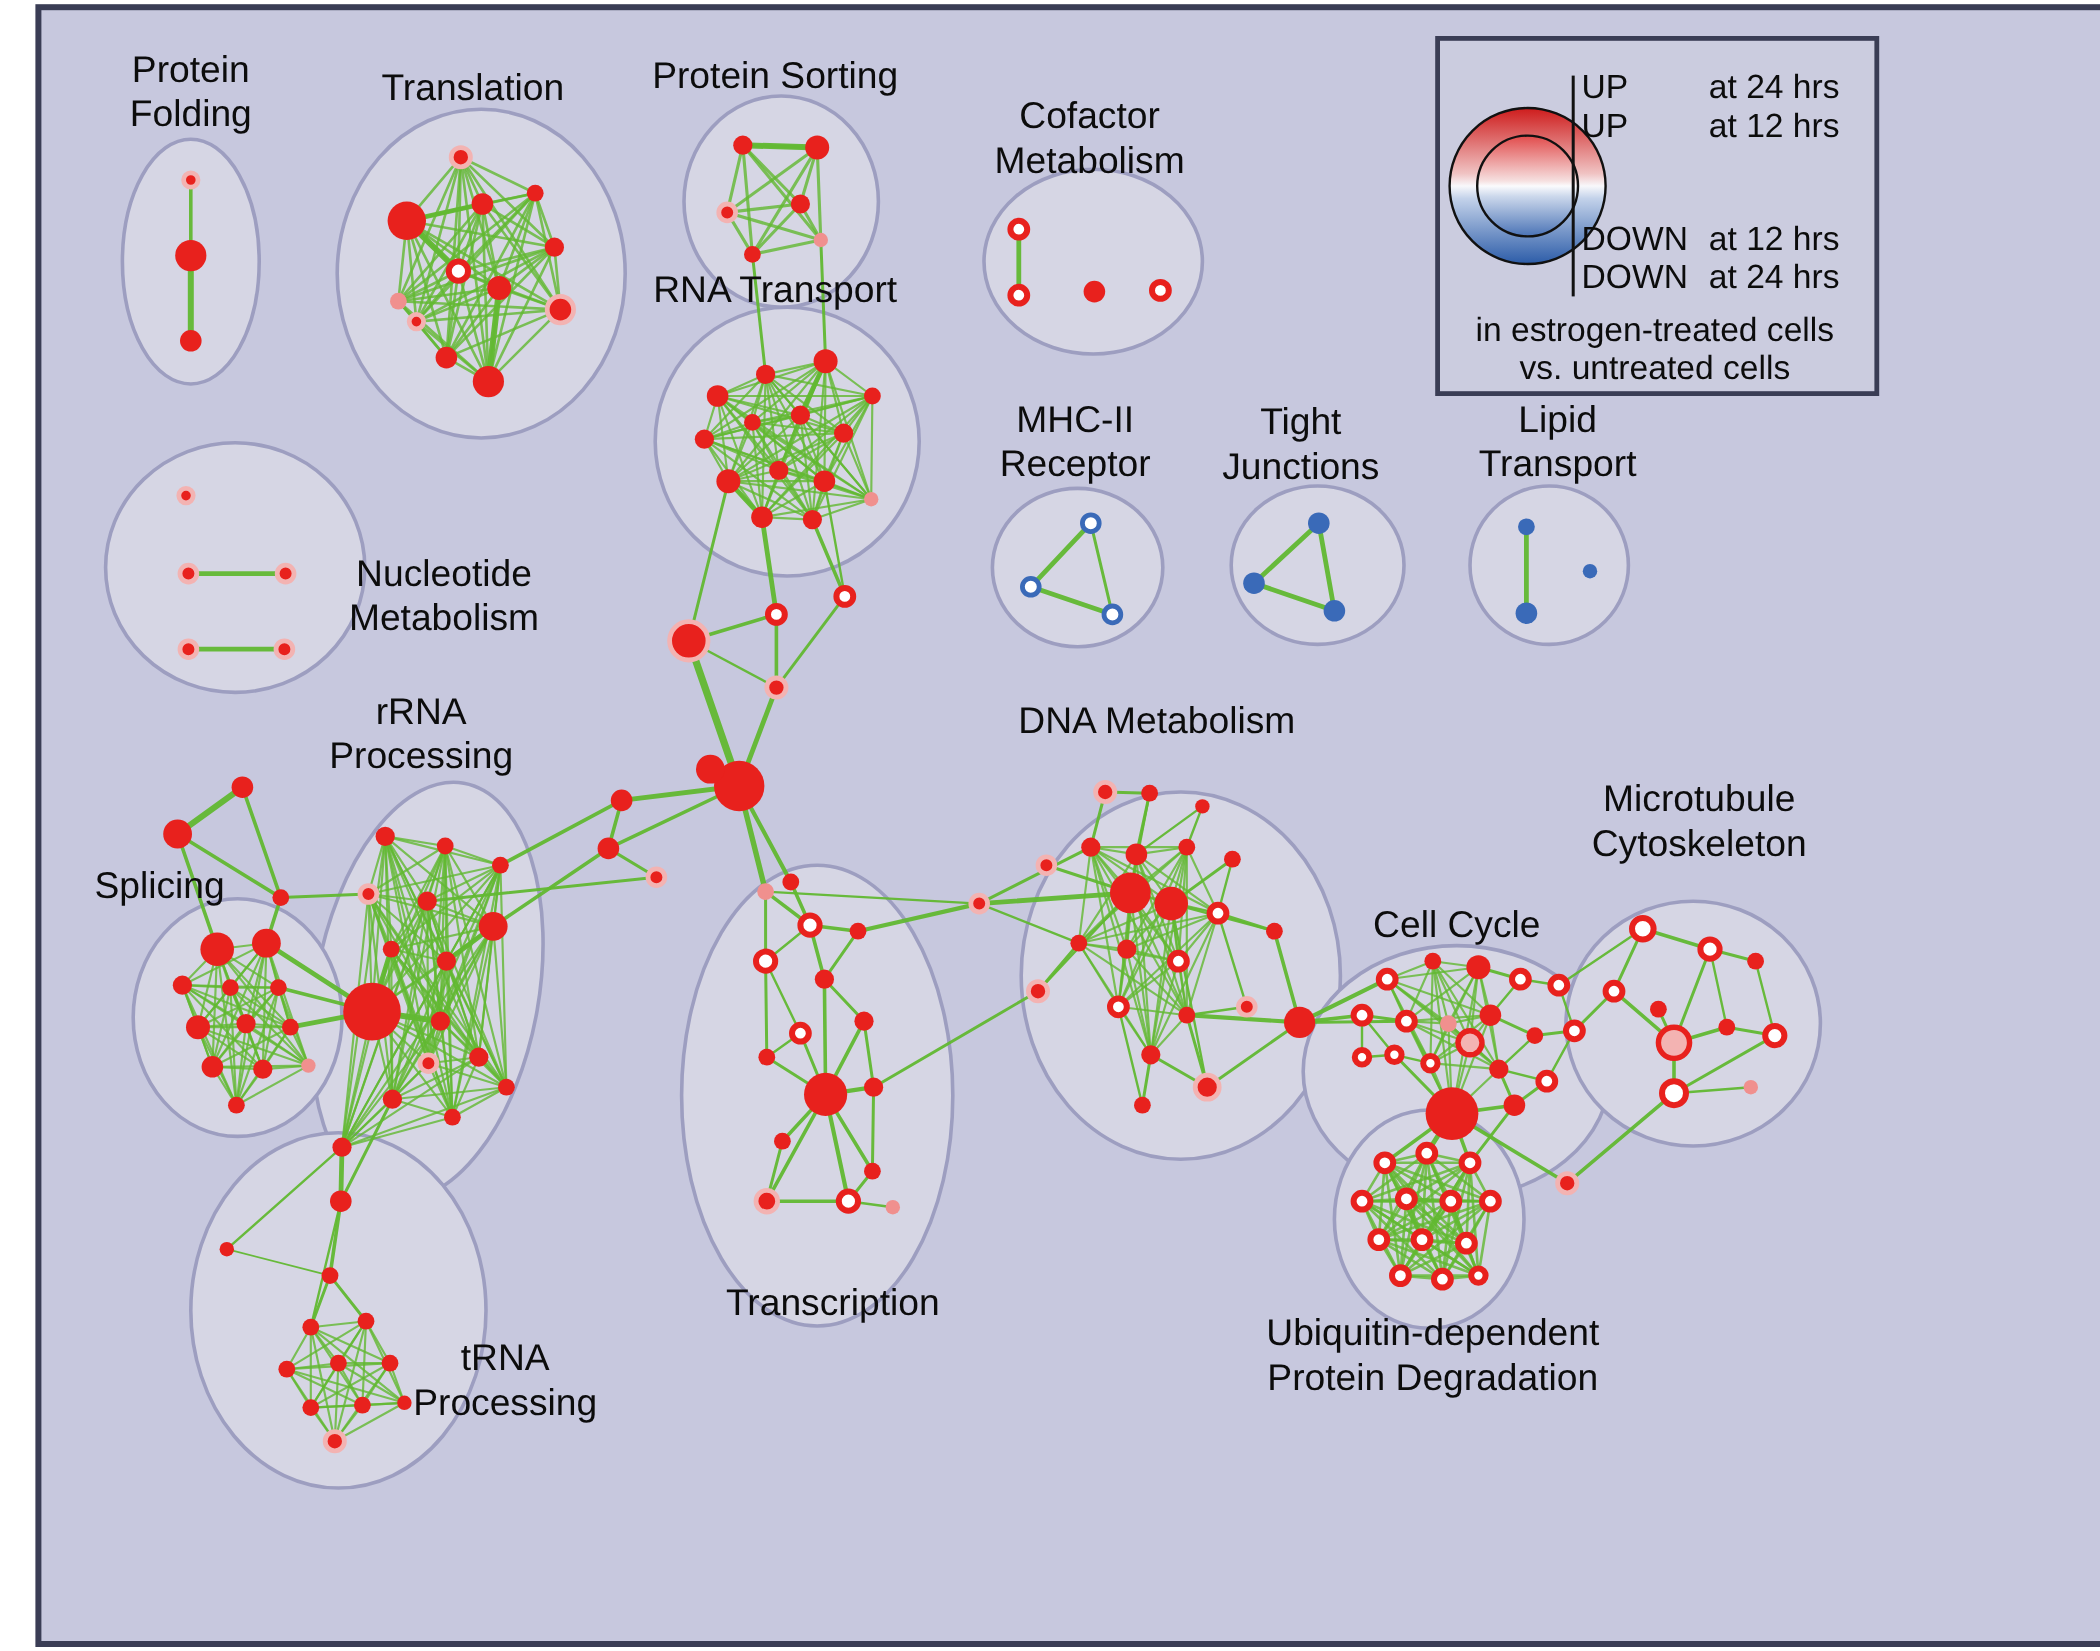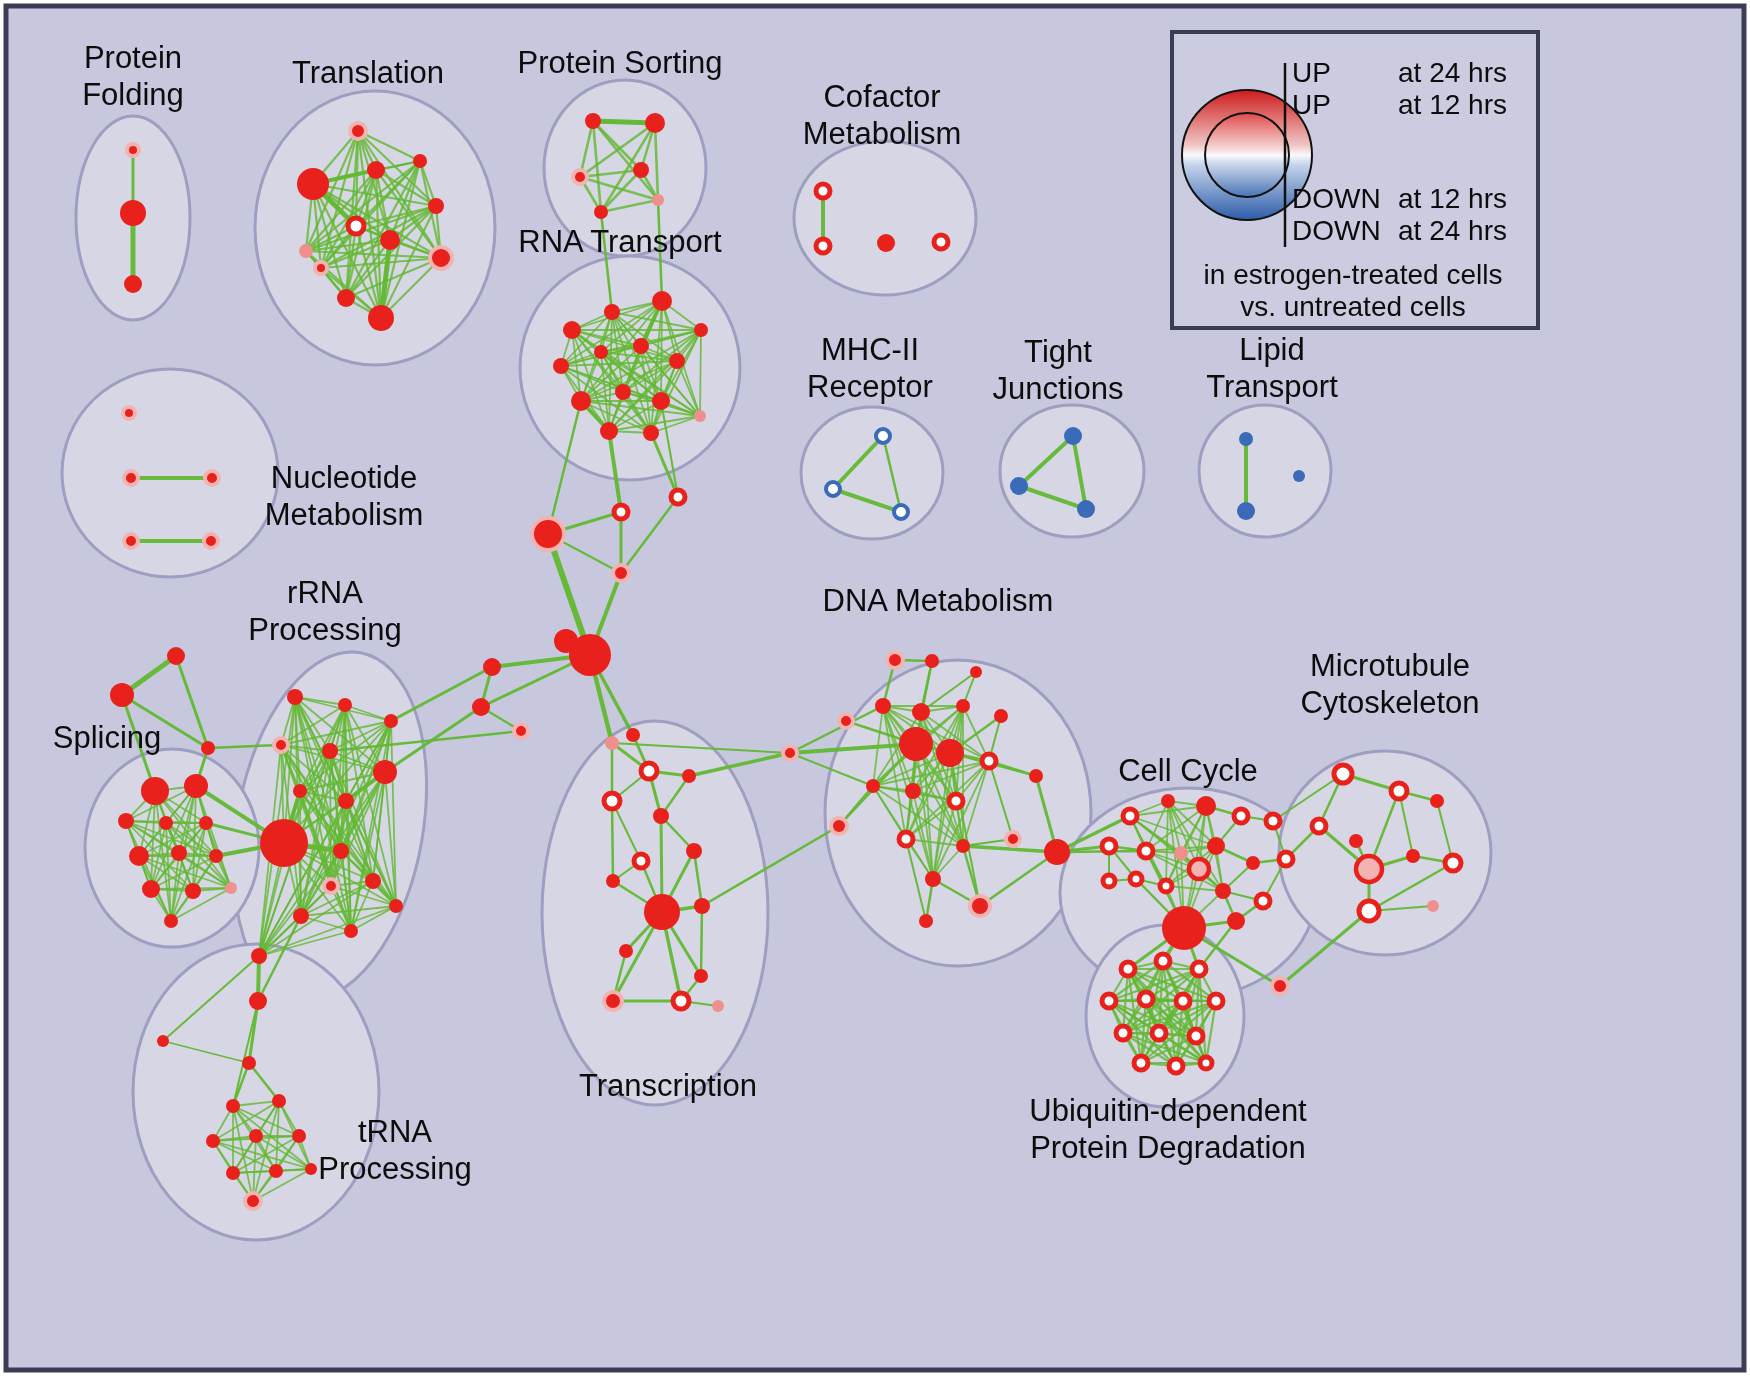--- a/index.html
+++ b/index.html
@@ -1,16 +1,16 @@
 <!DOCTYPE html>
 <html><head>
 <meta charset="utf-8">
 <style>
   html,body{margin:0;padding:0;background:#ffffff;}
-  .stage{width:1612px;height:1376px;position:relative;}
+  .stage{width:1612px;height:1376px;position:relative;margin-left:26px;}
   svg{display:block;}
   .cluster-label{font-family:"Liberation Sans",sans-serif;font-size:31px;fill:#0c0c0c;text-anchor:middle;}
   .legend-text{font-family:"Liberation Sans",sans-serif;font-size:28px;fill:#0c0c0c;}
   .legend-note{font-family:"Liberation Sans",sans-serif;font-size:28px;fill:#0c0c0c;text-anchor:middle;}
 </style>
 </head>
 <body>
 
 <div class="stage">
   <svg width="1750" height="1376" viewBox="0 0 1750 1376">

